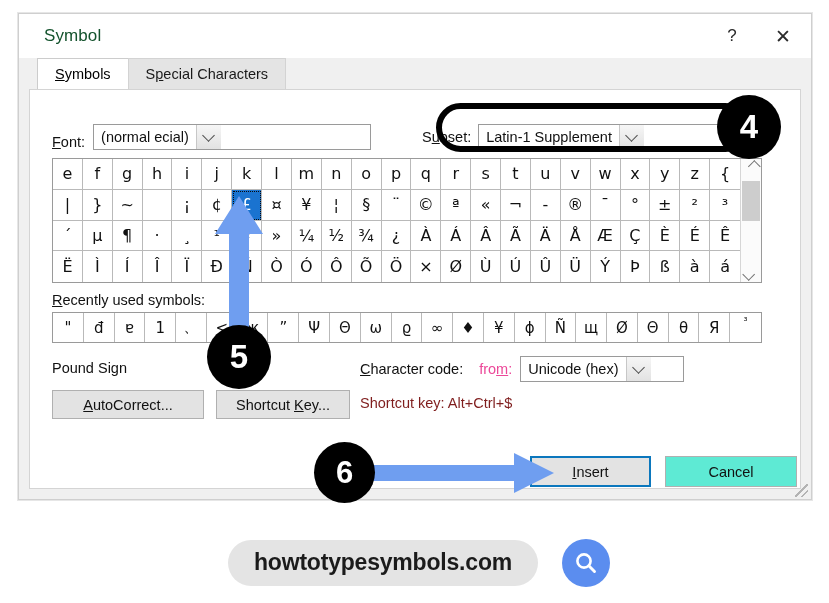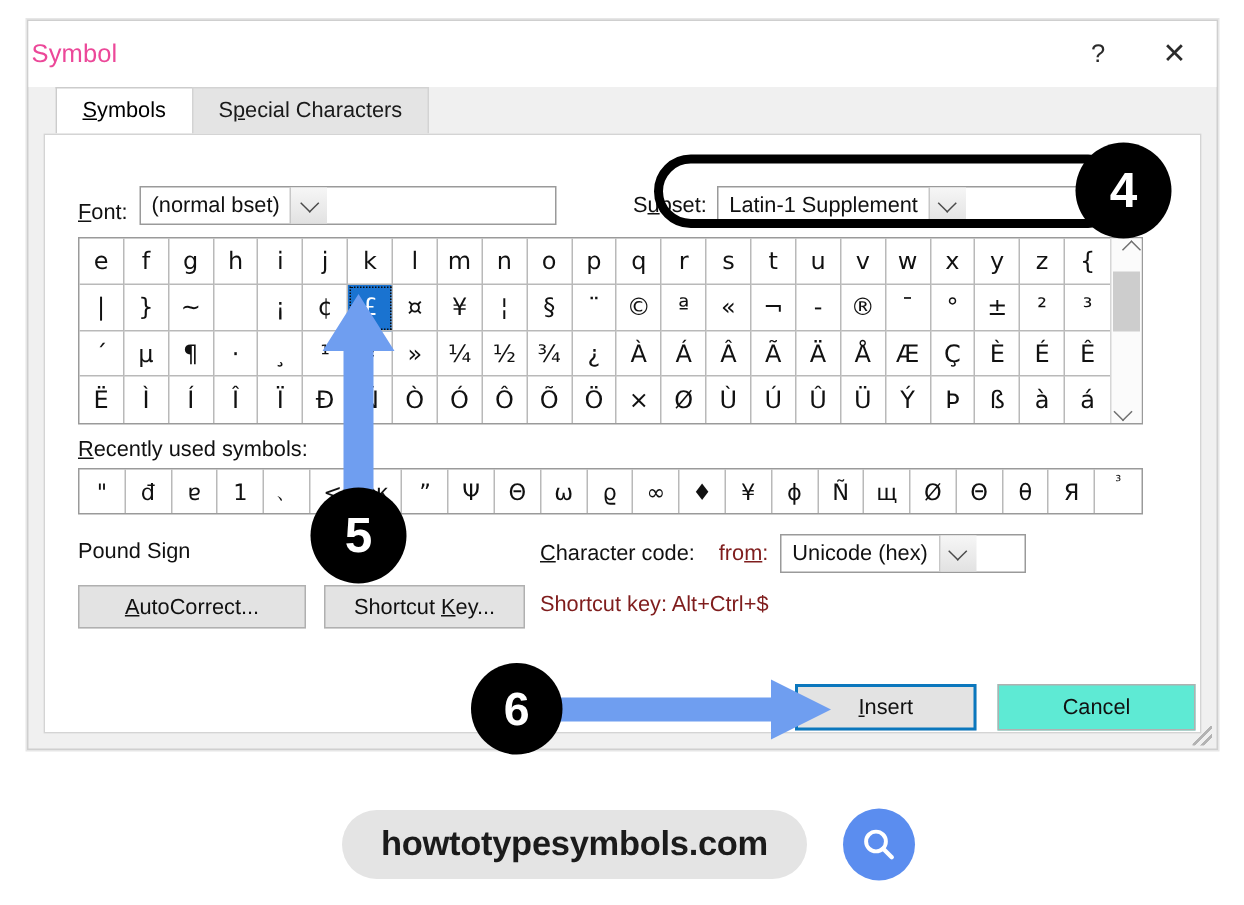--- a/index.html
+++ b/index.html
@@ -21,23 +21,23 @@
     border: 1px solid #cfcfcf;
     box-shadow: 0 0 0 1px #e6e6e6;
   }
   .titlebar {
     position: relative;
     height: 44px;
     background: #ffffff;
     display: flex; align-items: center;
   }
   .title-text {
-    margin-left: 2px;
+    margin-left: 25px;
     font-size: 17px;
-    color: #ec4899;
+    color: #14532d;
     letter-spacing: .1px;
   }
   .title-buttons {
     position: absolute; right: 0; top: 0; height: 44px;
     display: flex; align-items: stretch;
   }
   .tbtn {
     width: 46px; display: flex; align-items: center; justify-content: center;
     font-size: 17px; color: #2b2b2b; cursor: default; background: transparent;
   }
@@ -179,21 +179,21 @@
   
   .symname { position: absolute; left: 22px; top: 270px; font-size: 14.5px; color:#111; }
   .charcode-row { position: absolute; left: 330px; top: 266px; display:flex; align-items:center; }
   .textbox {
     border: 1px solid #9a9a9a; background:#fff;
     height: 26px; width: 110px;
     display:flex; align-items:center;
     padding: 0 6px; font-size: 14.5px; color:#111;
     margin-left: 8px;
   }
-  .from-lbl { margin-left: 16px; font-size: 14.5px; color:#7f1d1d; }
+  .from-lbl { margin-left: 16px; font-size: 14.5px; color:#ec4899; }
   #from-combo { width: 164px; margin-left: 8px; }
 
   .btn {
     border: 1px solid #b0b0b0;
     background: #e3e3e3;
     height: 29px;
     display: flex; align-items: center; justify-content: center;
     font-size: 14.5px; color: #111;
     cursor: default;
   }
@@ -304,21 +304,21 @@
           <span class="u">p</span>
           <span>ecial Characters</span>
       </div>
     </div>
 
     <div class="tab-content">
 
       <div class="row-font">
         <span class="lbl"><span class="u">F</span>ont:</span>
         <div class="combo" id="font-combo">
-          <div class="val">(normal bset)</div>
+          <div class="val">(normal ecial)</div>
           <div class="arrow">
               <i class="chev"></i>
             </div>
         </div>
       </div>
 
       <div class="row-subset">
         <span class="lbl">S<span class="u">u</span>bset:</span>
         <div class="combo" id="subset-combo">
           <div class="val">Latin-1 Supplement</div>

